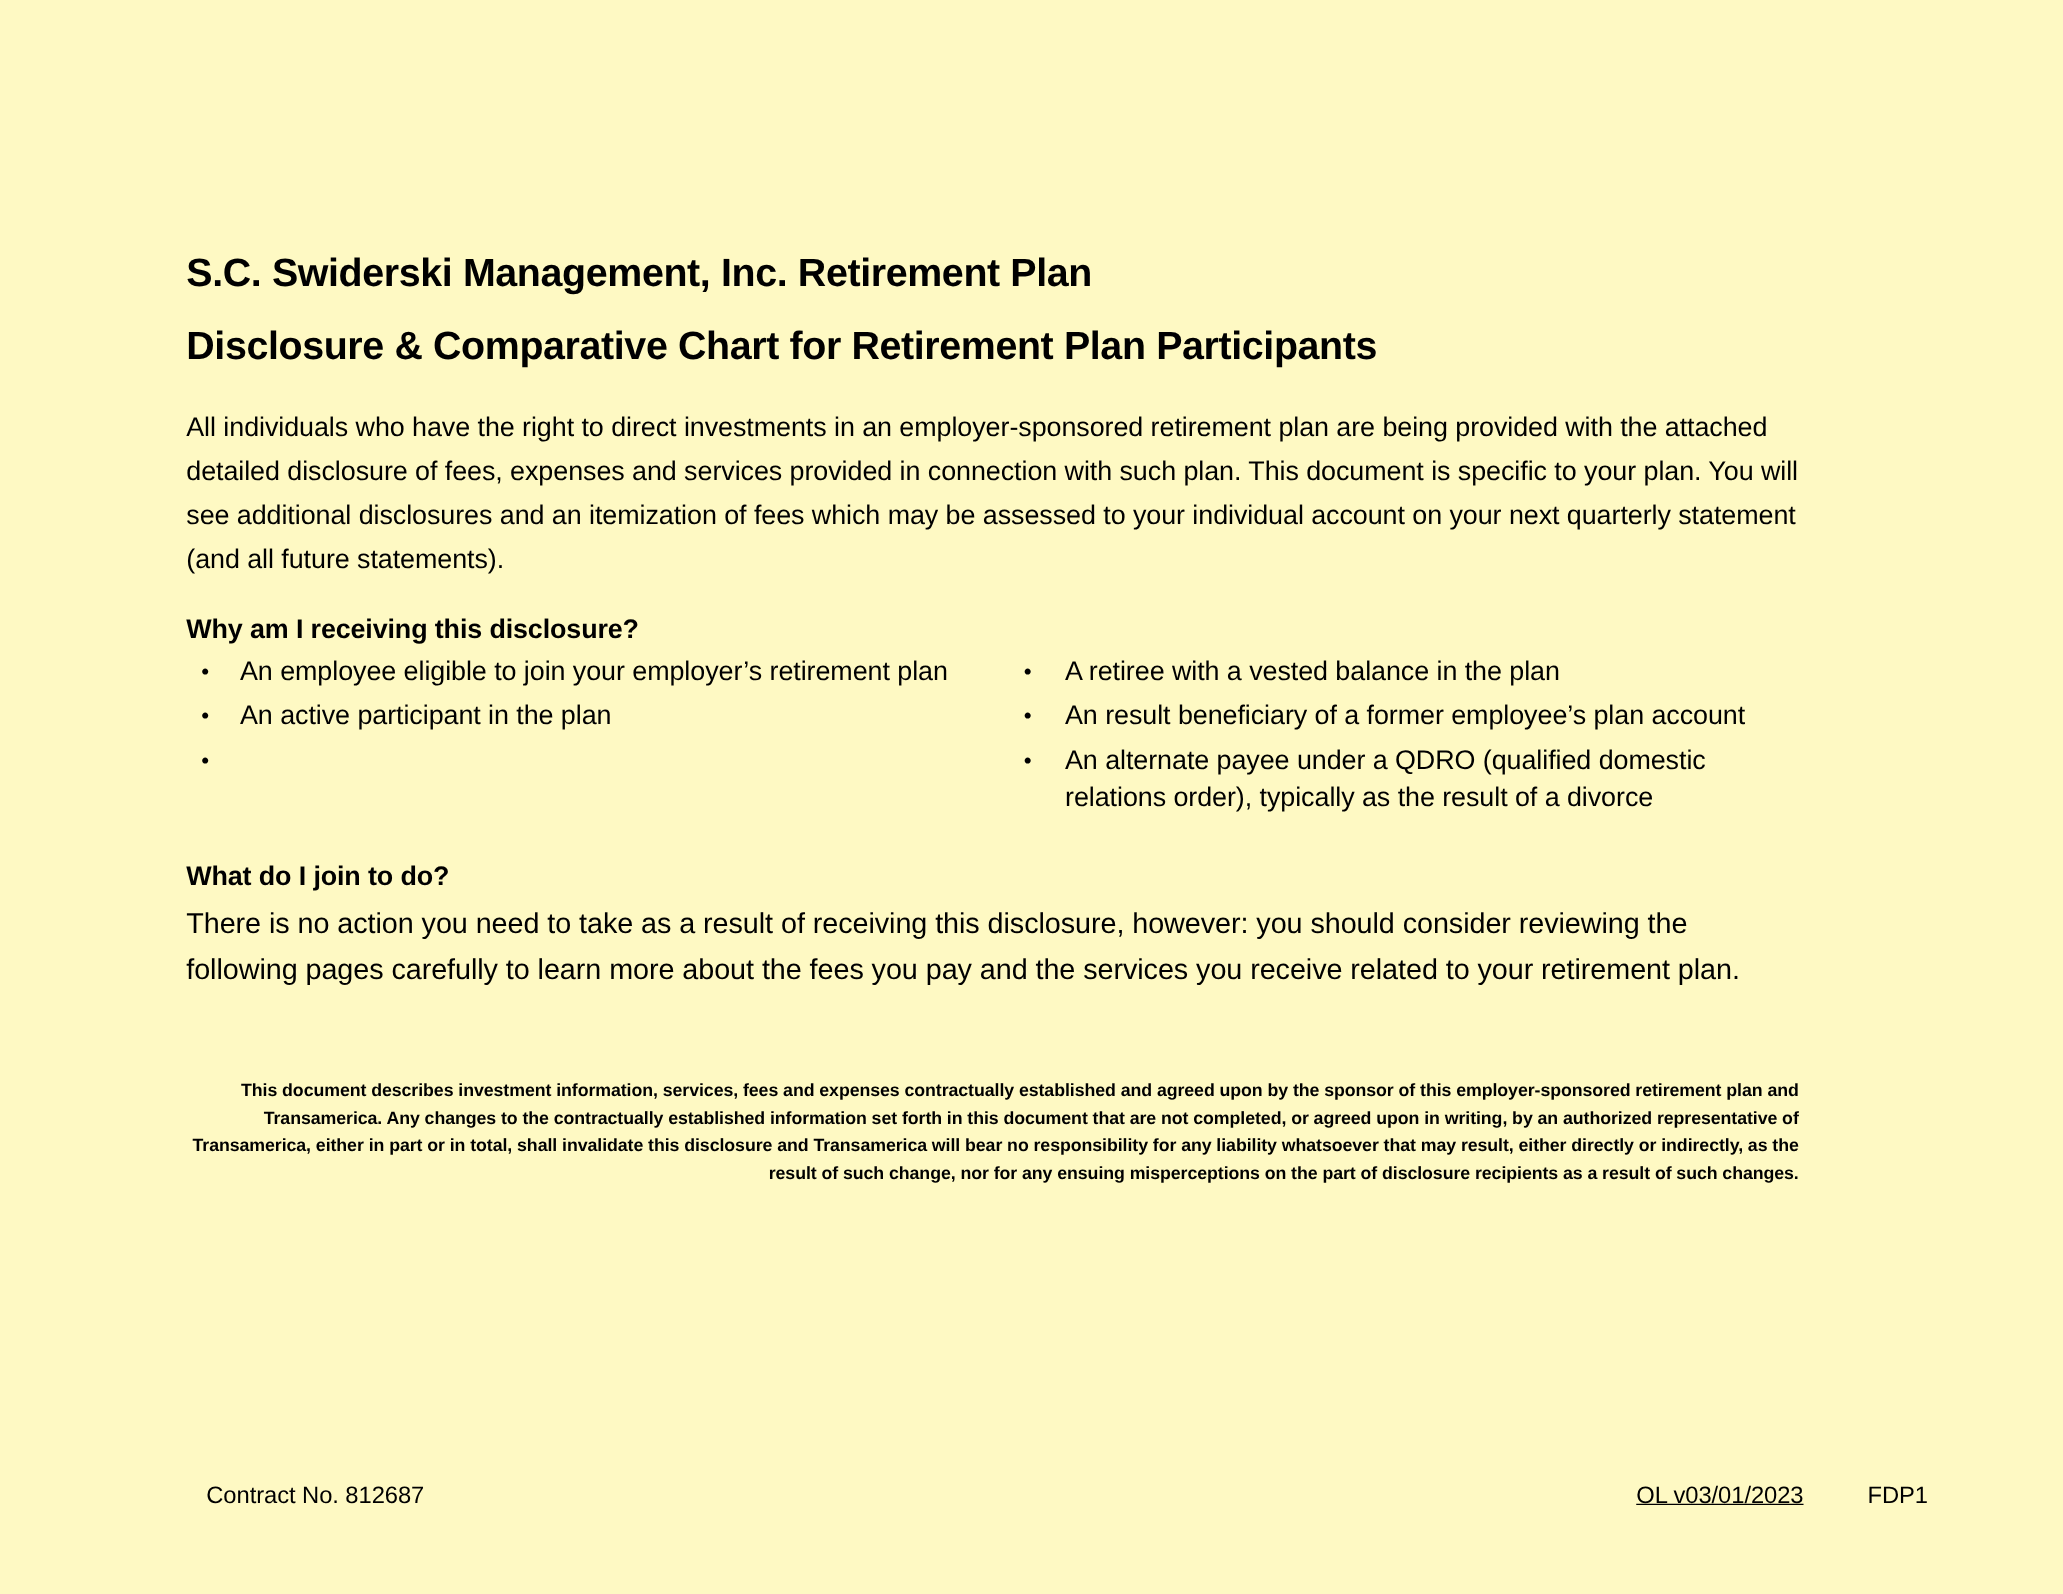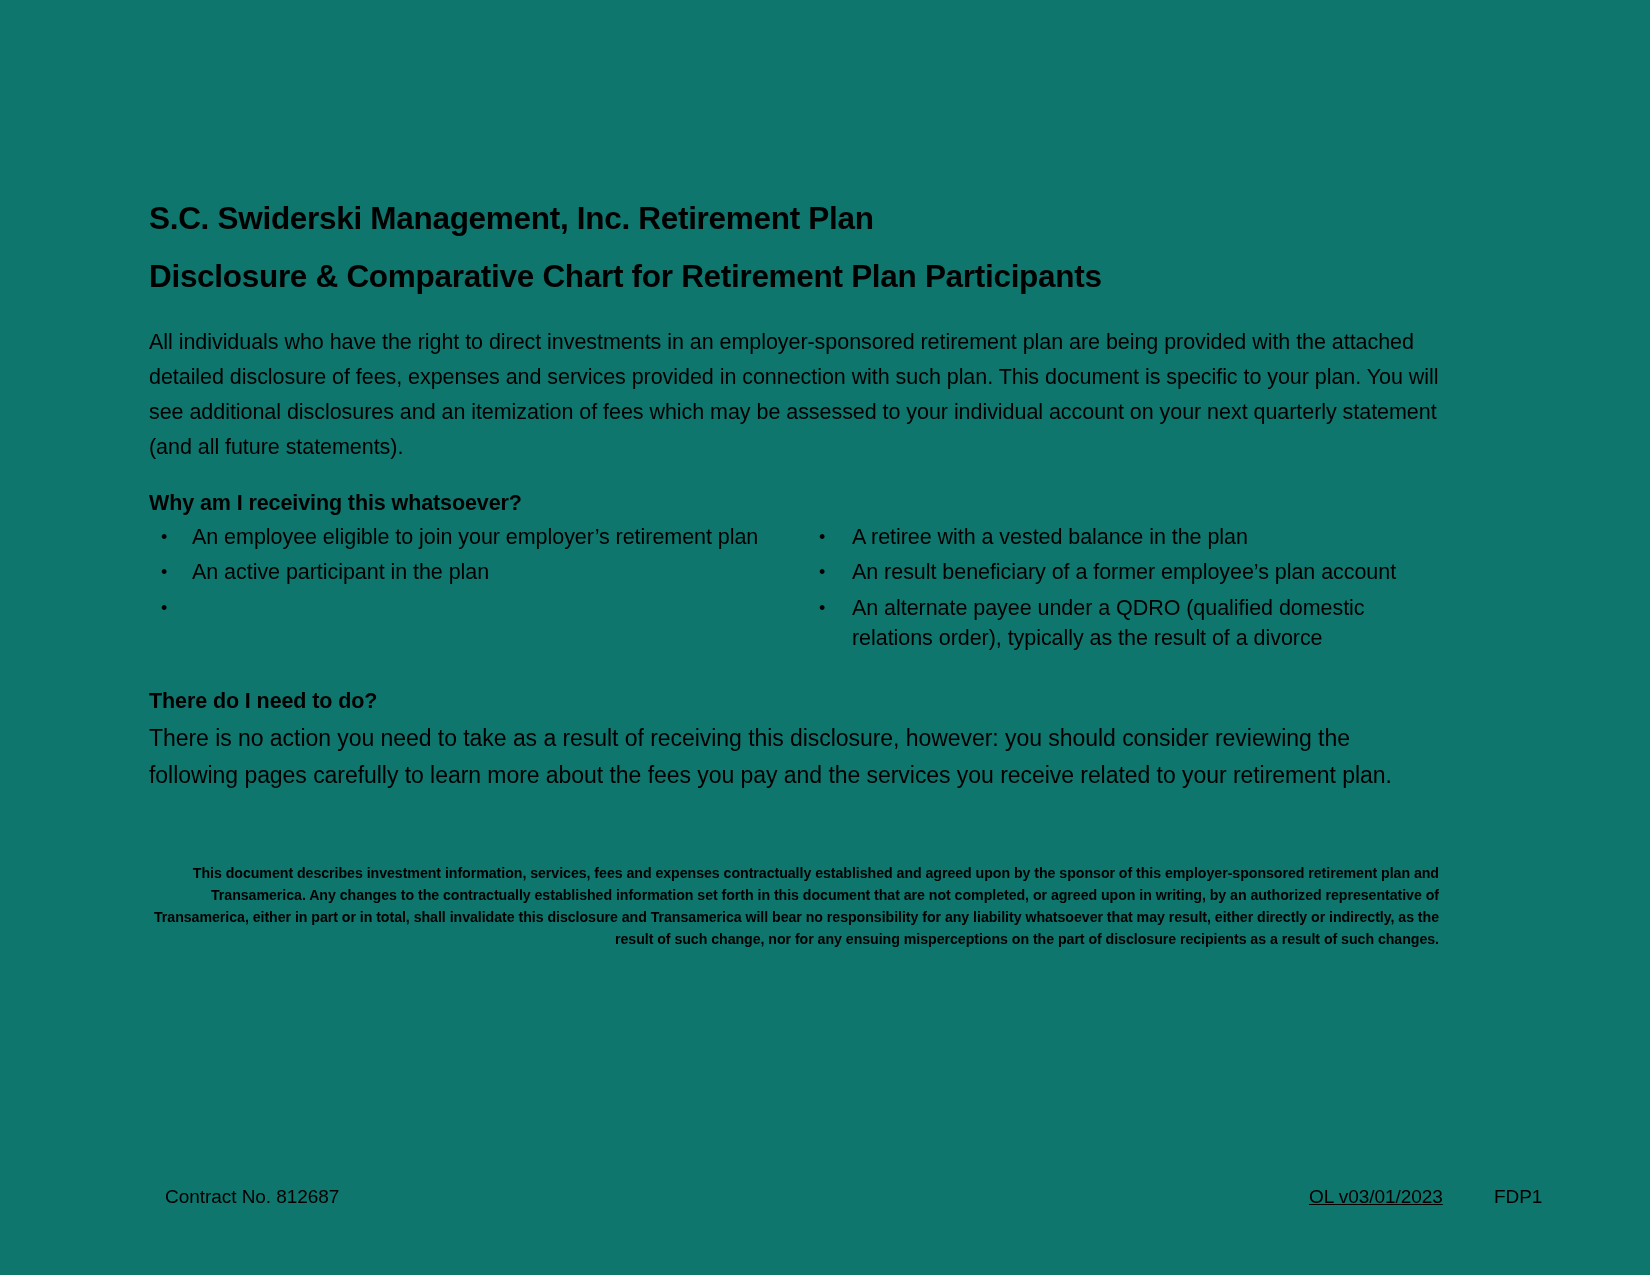--- a/index.html
+++ b/index.html
@@ -13,21 +13,21 @@
     position: relative;
     font-family: "Liberation Sans", sans-serif;
     color: #000000;
     overflow: hidden;
   }
   .page {
     position: absolute;
     left: 0; top: 0;
     width: 1650px;
     height: 1275px;
-    background: #0f766e;
+    background: #fef9c3;
   }
   .content {
     position: absolute;
     left: 149px;
     top: 200px;
     width: 1348px;
   }
 
   
   .doc-title {
@@ -159,21 +159,21 @@
 
   <div class="content">
 
     <h1 class="doc-title">S.C. Swiderski Management, Inc. Retirement Plan</h1>
 
     <h2 class="doc-subtitle">Disclosure &amp; Comparative Chart for Retirement Plan Participants</h2>
 
     <p class="intro">All individuals who have the right to direct investments in an employer-sponsored retirement plan are being provided with the attached detailed disclosure of fees, expenses and services provided in connection with such plan. This document is specific to your plan. You will see additional disclosures and an itemization of fees which may be assessed to your individual account on your next quarterly statement (and all future statements).</p>
 
     <div class="section">
-      <div class="section-heading">Why am I receiving this whatsoever?</div>
+      <div class="section-heading">Why am I receiving this disclosure?</div>
 
       <div class="bullet-columns">
         <div class="bullet-col left">
           <ul class="bullets">
             <li>
               <span class="bullet-dot">•</span>
               <span>An employee eligible to join your employer’s retirement plan</span>
             </li>
             <li>
               <span class="bullet-dot">•</span>
@@ -198,21 +198,21 @@
             <li>
               <span class="bullet-dot">•</span>
               <span>An alternate payee under a QDRO (qualified domestic relations order), typically as the result of a divorce</span>
             </li>
           </ul>
         </div>
       </div>
     </div>
 
     <div class="section" style="margin-top:30px;">
-      <div class="section-heading">There do I need to do?</div>
+      <div class="section-heading">What do I join to do?</div>
       <div class="section-body">There is no action you need to take as a result of receiving this disclosure, however: you should consider reviewing the following pages carefully to learn more about the fees you pay and the services you receive related to your retirement plan.</div>
     </div>
 
   </div>
 
   <div class="disclaimer">
     <p>This document describes investment information, services, fees and expenses contractually established and agreed upon by the sponsor of this employer-sponsored retirement plan and Transamerica. Any changes to the contractually established information set forth in this document that are not completed,  or agreed upon in writing, by an authorized representative of Transamerica, either in part or in total, shall invalidate this disclosure and Transamerica will bear no responsibility for any liability whatsoever that may result, either directly or indirectly, as the result of such change, nor for any ensuing misperceptions on the part of disclosure recipients as a result of such changes.</p>
   </div>
 
   <div class="footer">

